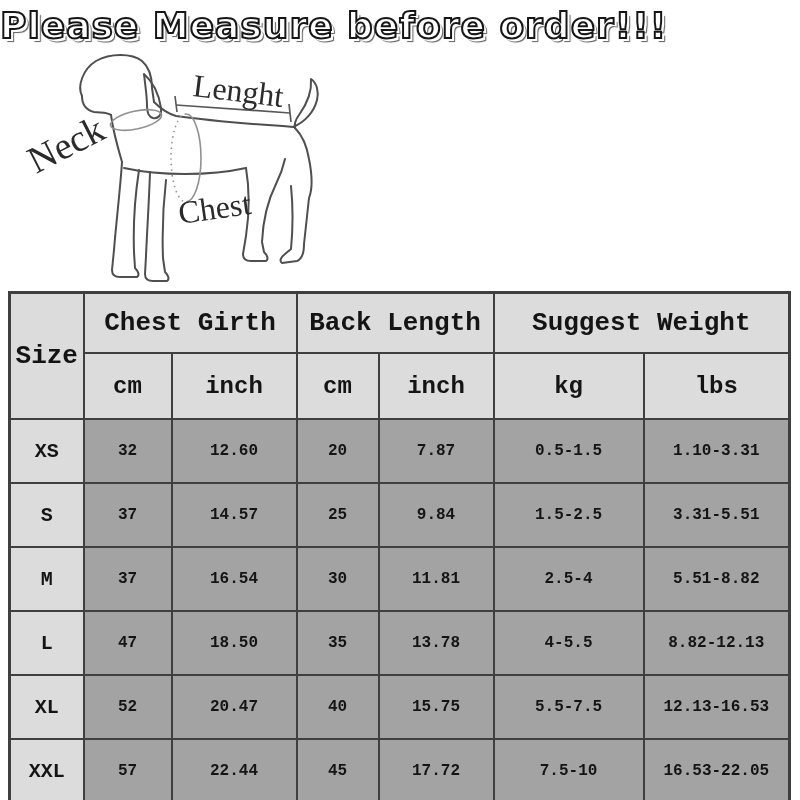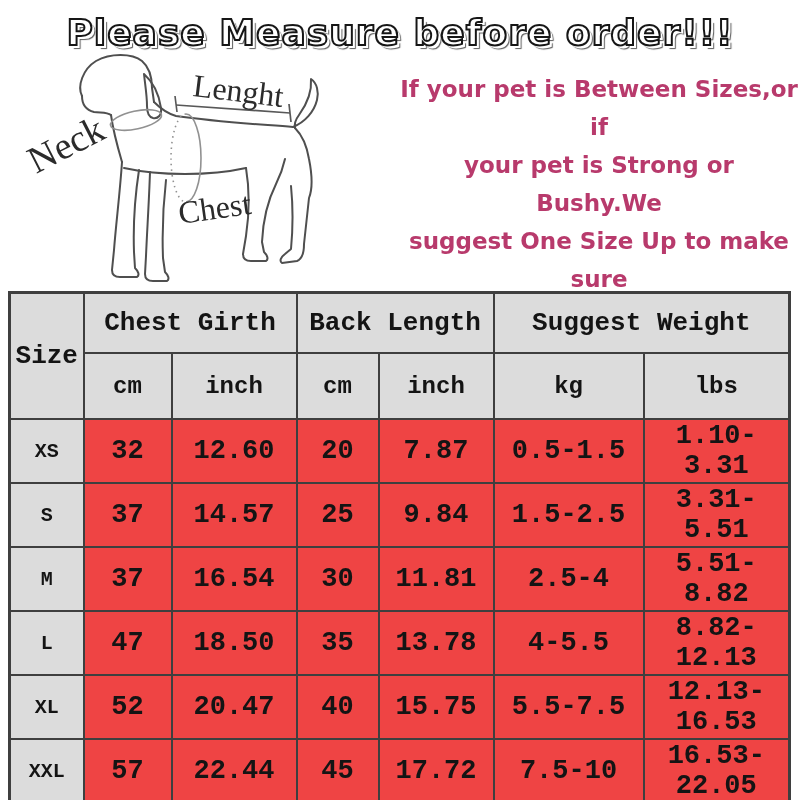--- a/index.html
+++ b/index.html
@@ -1,20 +1,20 @@
 <!DOCTYPE html>
 <html><head>
 <meta charset="utf-8">
 <style>
   html,body{margin:0;padding:0;background:#ffffff;}
   #page{position:relative;width:800px;height:800px;background:#ffffff;overflow:hidden;
         font-family:"Liberation Sans",sans-serif;}
 
   
-  .title{position:absolute;top:12px;left:0;width:800px;text-align:center;
+  .title{position:absolute;top:5px;left:0;width:800px;
          font-family:"DejaVu Sans",sans-serif;font-weight:800;font-size:36px;
          letter-spacing:1px;color:#ffffff;
          -webkit-text-stroke:2px #161616;
          text-shadow:3px 3px 0 #ffffff,4px 4px 1px #5d5d5d;
          white-space:nowrap;}
 
   
   .dog-svg{position:absolute;left:0;top:52px;}
   .sketch{fill:none;stroke:#4f4f4f;stroke-width:2;stroke-linecap:round;stroke-linejoin:round;}
   .girth{fill:none;stroke:#919191;stroke-width:1.6;}
@@ -30,21 +30,21 @@
   .size-table{position:absolute;left:8px;top:291px;width:780px;
               border-collapse:collapse;table-layout:fixed;
               font-family:"Liberation Mono",monospace;color:#141414;
               border:3px solid #3f3f3f;}
   .size-table th,.size-table td{border:2px solid #3f3f3f;text-align:center;
               vertical-align:middle;padding:0;overflow:hidden;}
   .size-table thead th{background:#dcdcdc;font-weight:700;}
   .hrow1 th{height:58px;font-size:26px;}
   .hrow2 th{height:64px;font-size:24px;}
   .size-head{font-size:26px;margin-top:48px;}
-  .size-table tbody td{height:62px;font-size:27px;font-weight:700;background:#ef4444;}
+  .size-table tbody td{height:62px;font-size:16px;font-weight:700;background:#a3a3a3;}
   .size-table tbody td.size-cell{background:#dcdcdc;font-size:20px;}
 </style>
 </head>
 <body>
 
 <div id="page">
 
   <div class="title">Please Measure before order!!!</div>
 
   <svg class="dog-svg" width="400" height="240" viewBox="0 0 400 240" xmlns="http://www.w3.org/2000/svg">
@@ -83,28 +83,20 @@
       <path class="measure" d="M176,53 L290,61"></path>
       <path class="measure" d="M175,44 L177,60"></path>
       <path class="measure" d="M289,52 L291,70"></path>
     </g>
 
     <text class="diagram-label" x="36" y="122" font-size="38" transform="rotate(-27 36 122)">Neck</text>
     <text class="diagram-label" x="192" y="44" font-size="32" transform="rotate(7 192 44)">Lenght</text>
     <text class="diagram-label" x="180" y="172" font-size="32" transform="rotate(-8 180 172)">Chest</text>
   </svg>
 
-  <div class="notice">
-    <div>If your pet is Between Sizes,or if</div>
-    <div>your pet is Strong or Bushy.We</div>
-    <div>suggest One Size Up to make sure</div>
-    <div>your dog is comfortable.</div>
-    <div>For the growing pet,you'd better</div>
-    <div>choose the bigger size.</div>
-  </div>
 
   <table class="size-table">
     <colgroup>
       <col style="width:74px">
         <col style="width:88px">
         <col style="width:125px">
       <col style="width:82px">
         <col style="width:115px">
         <col style="width:150px">
       <col style="width:146px">

